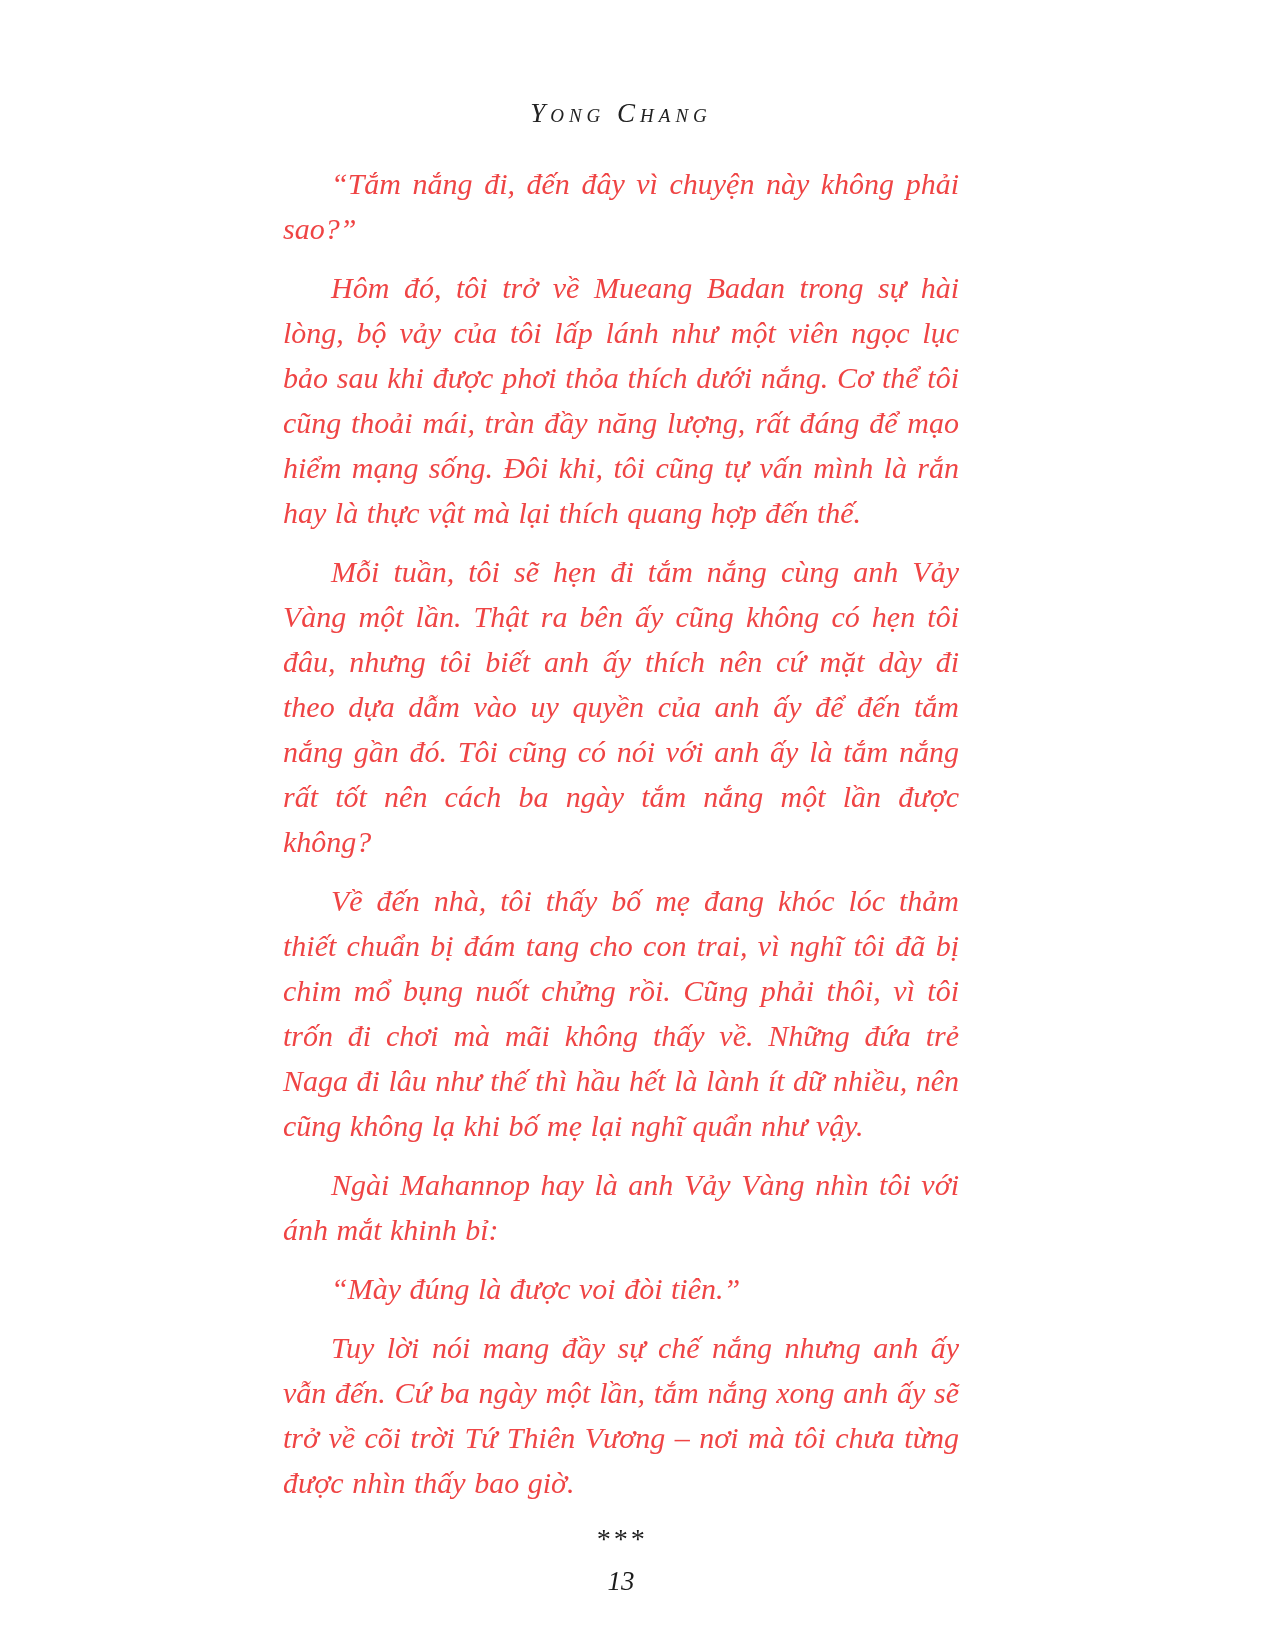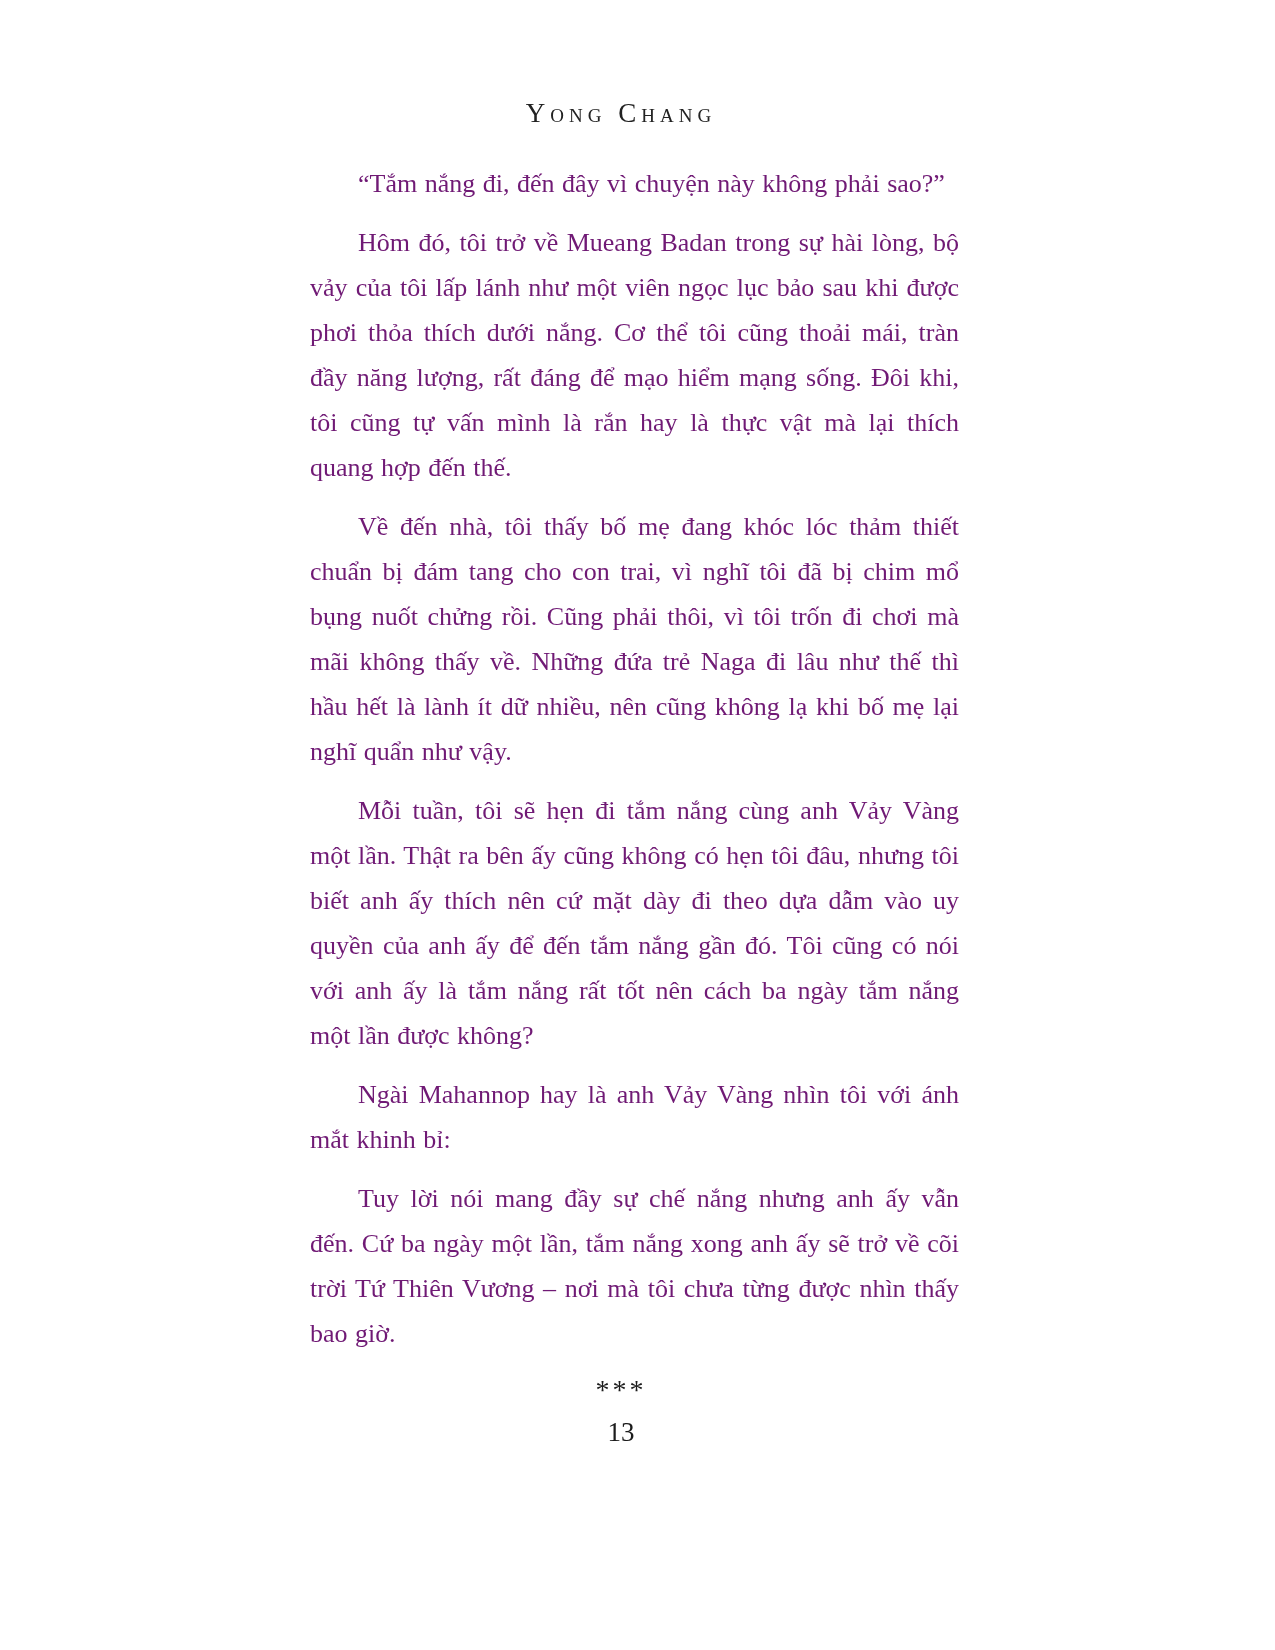--- a/index.html
+++ b/index.html
@@ -13,44 +13,44 @@
     color: #1c1c1c;
     position: relative;
   }
   .page {
     position: absolute;
     top: 0; left: 0;
     width: 1275px;
     height: 1650px;
     background: #ffffff;
     overflow: hidden;
+    font-style: italic;
   }
   .text-block {
     position: absolute;
     left: 283px;
     top: 98px;
     width: 676px;
   }
   .running-header {
     text-align: center;
     font-variant: small-caps;
     letter-spacing: 5px;
     font-size: 27px;
     color: #222222;
     margin-bottom: 32px;
   }
   .body-para {
-    font-size: 26px;
+    font-size: 30px;
     line-height: 45px;
     text-align: justify;
     text-indent: 48px;
-    color: #701a75;
+    color: #ef4444;
     margin-bottom: 14px;
     word-spacing: 1px;
-    margin-left: 27px;
   }
   .separator {
     text-align: center;
     font-size: 28px;
     letter-spacing: 3px;
     margin-top: 18px;
     color: #1c1c1c;
   }
   .page-number {
     text-align: center;
@@ -64,26 +64,27 @@
 
 <div class="page">
   <div class="text-block">
 
     <div class="running-header">Yong Chang</div>
 
     <p class="body-para">“Tắm nắng đi, đến đây vì chuyện này không phải sao?”</p>
 
     <p class="body-para">Hôm đó, tôi trở về Mueang Badan trong sự hài lòng, bộ vảy của tôi lấp lánh như một viên ngọc lục bảo sau khi được phơi thỏa thích dưới nắng. Cơ thể tôi cũng thoải mái, tràn đầy năng lượng, rất đáng để mạo hiểm mạng sống. Đôi khi, tôi cũng tự vấn mình là rắn hay là thực vật mà lại thích quang hợp đến thế.</p>
 
+    <p class="body-para">Mỗi tuần, tôi sẽ hẹn đi tắm nắng cùng anh Vảy Vàng một lần. Thật ra bên ấy cũng không có hẹn tôi đâu, nhưng tôi biết anh ấy thích nên cứ mặt dày đi theo dựa dẫm vào uy quyền của anh ấy để đến tắm nắng gần đó. Tôi cũng có nói với anh ấy là tắm nắng rất tốt nên cách ba ngày tắm nắng một lần được không?</p>
+
     <p class="body-para">Về đến nhà, tôi thấy bố mẹ đang khóc lóc thảm thiết chuẩn bị đám tang cho con trai, vì nghĩ tôi đã bị chim mổ bụng nuốt chửng rồi. Cũng phải thôi, vì tôi trốn đi chơi mà mãi không thấy về. Những đứa trẻ Naga đi lâu như thế thì hầu hết là lành ít dữ nhiều, nên cũng không lạ khi bố mẹ lại nghĩ quẩn như vậy.</p>
-
-    <p class="body-para">Mỗi tuần, tôi sẽ hẹn đi tắm nắng cùng anh Vảy Vàng một lần. Thật ra bên ấy cũng không có hẹn tôi đâu, nhưng tôi biết anh ấy thích nên cứ mặt dày đi theo dựa dẫm vào uy quyền của anh ấy để đến tắm nắng gần đó. Tôi cũng có nói với anh ấy là tắm nắng rất tốt nên cách ba ngày tắm nắng một lần được không?</p>
 
     <p class="body-para">Ngài Mahannop hay là anh Vảy Vàng nhìn tôi với ánh mắt khinh bỉ:</p>
 
+    <p class="body-para">“Mày đúng là được voi đòi tiên.”</p>
 
     <p class="body-para">Tuy lời nói mang đầy sự chế nắng nhưng anh ấy vẫn đến. Cứ ba ngày một lần, tắm nắng xong anh ấy sẽ trở về cõi trời Tứ Thiên Vương – nơi mà tôi chưa từng được nhìn thấy bao giờ.</p>
 
     <div class="separator">***</div>
 
     <div class="page-number">13</div>
 
   </div>
 </div>
 

